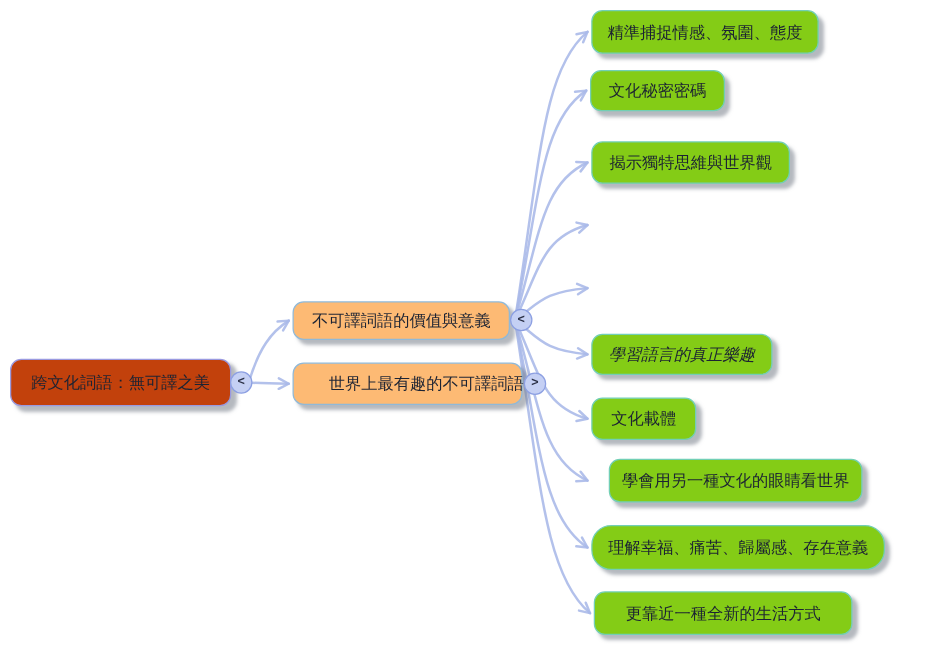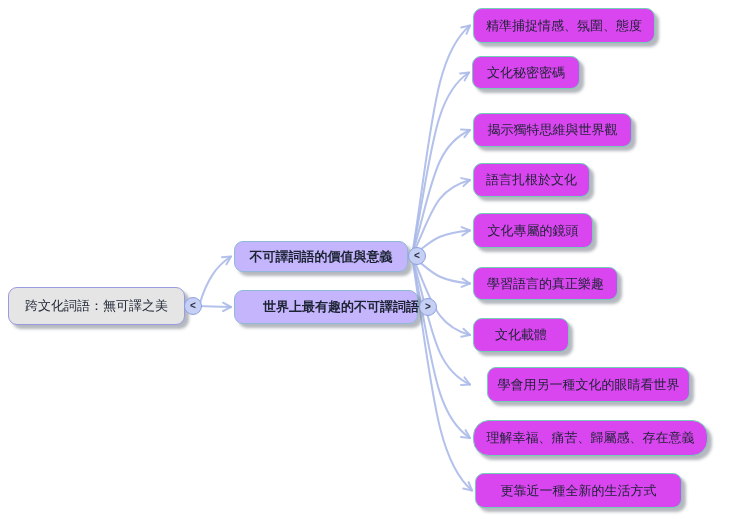--- a/index.html
+++ b/index.html
@@ -16,30 +16,29 @@
     display:flex;align-items:center;justify-content:center;
     border-radius:9px;
     font-size:13px;
     color:#1c2333;
     white-space:nowrap;
     box-shadow:4px 4px 3px rgba(108,116,128,0.5);
     box-sizing:border-box;
     padding:0 10px;
   }
   .node.root{
-    background:#e5e5e5;
+    background:#c2410c;
     border:1.5px solid #9a9ae0;
   }
   .node.branch{
-    background:#c4b5fd;
+    background:#fdba74;
     border:1.5px solid #90b9d8;
-    font-weight:bold;
   }
   .node.leaf{
-    background:#d946ef;
+    background:#84cc16;
     border:1.5px solid #72cfb5;
   }
   .toggle{
     position:absolute;
     width:18px;height:18px;
     margin-left:-9px;margin-top:-9px;
     border-radius:50%;
     background:#c5d0f4;
     border:1.5px solid #8da0e2;
     box-sizing:border-box;
@@ -79,23 +78,21 @@
       <path d="M 465.61142705874386 430.14249228194626 L 470 438 L 461.04626163736316 437.0886442333285" fill="none" stroke="#a8b8e8" stroke-width="2" stroke-linecap="round" stroke-linejoin="round" opacity="0.88"></path>
       <path d="M 412 256 C 432 384.975 436 460.015 472 490.5" fill="none" stroke="#a8b8e8" stroke-width="2" stroke-linecap="round" stroke-linejoin="round" opacity="0.88"></path>
       <path d="M 468.5936288070611 482.16953570946276 L 472 490.5 L 463.2221319340274 488.5127827958729" fill="none" stroke="#a8b8e8" stroke-width="2" stroke-linecap="round" stroke-linejoin="round" opacity="0.88"></path>
     </svg>
 <div class="node root" style="left: 8px; top: 287px; width: 177px; height: 38px;">跨文化詞語：無可譯之美</div>
     <div class="node branch" style="left: 234px; top: 241px; width: 174px; height: 31px;">不可譯詞語的價值與意義</div>
     <div class="node branch" style="left: 234px; top: 290px; width: 184px; height: 34px; padding-left: 40px;">世界上最有趣的不可譯詞語</div>
     <div class="node leaf" style="left: 473px; top: 8px; width: 182px; height: 35px;">精準捕捉情感、氛圍、態度</div>
     <div class="node leaf" style="left: 472px; top: 56px; width: 108px; height: 33px;">文化秘密密碼</div>
     <div class="node leaf" style="left: 473px; top: 113px; width: 159px; height: 34px;">揭示獨特思維與世界觀</div>
-    <div class="node leaf" style="left: 473px; top: 163px; width: 117px; height: 34px;">語言扎根於文化</div>
-    <div class="node leaf" style="left: 473px; top: 213px; width: 120px; height: 35px;">文化專屬的鏡頭</div>
-    <div class="node leaf" style="left: 473px; top: 267px; width: 145px; height: 33px;">學習語言的真正樂趣</div>
-    <div class="node leaf" style="left: 473px; top: 318px; width: 96px; height: 34px;">文化載體</div>
+    <div class="node leaf" style="left: 473px; top: 267px; width: 145px; height: 33px; font-style: italic;">學習語言的真正樂趣</div>
+    <div class="node leaf" style="left: 473px; top: 318px; width: 84px; height: 34px;">文化載體</div>
     <div class="node leaf" style="left: 487px; top: 367px; width: 203px; height: 35px;">學會用另一種文化的眼睛看世界</div>
     <div class="node leaf" style="left: 473px; top: 420px; width: 235px; height: 36px; border-radius: 16px;">理解幸福、痛苦、歸屬感、存在意義</div>
     <div class="node leaf" style="left: 475px; top: 473px; width: 207px; height: 35px;">更靠近一種全新的生活方式</div>
     <div class="toggle" style="left: 193px; top: 306px;">&lt;</div>
     <div class="toggle" style="left: 417px; top: 256px;">&lt;</div>
     <div class="toggle" style="left: 428px; top: 307px;">&gt;</div>
   </div>
 
 </body></html>

